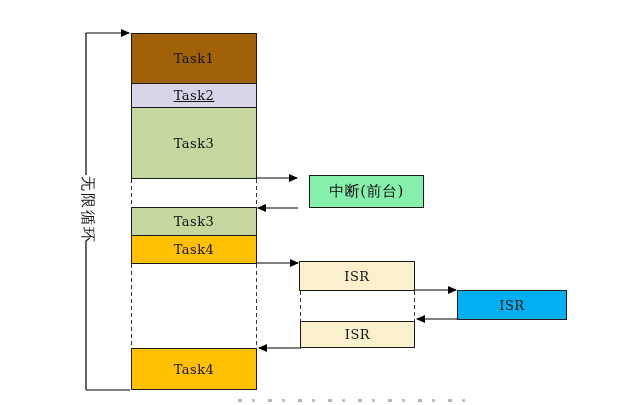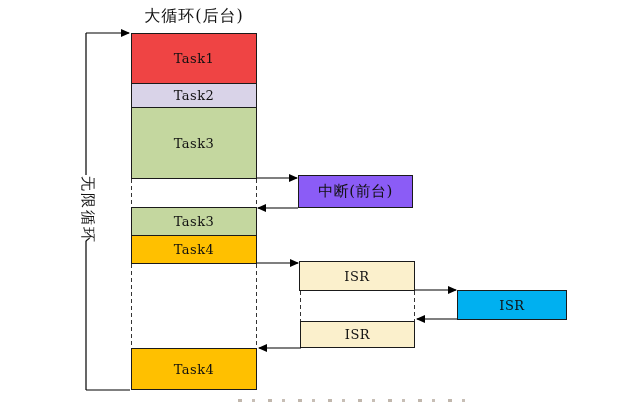--- a/index.html
+++ b/index.html
@@ -27,21 +27,21 @@
   .block{
     position:absolute;
     box-sizing:border-box;
     border:1px solid #1a1a1a;
     display:flex;align-items:center;justify-content:center;
     font-size:13px;color:#111;
     letter-spacing:0.5px;
   }
   
   .task1 {left:131px;top:33px; width:126px;height:51px;}
-  .task2 {left:131px;top:83px; width:126px;height:25px;}
+  .task2 {left:131px;top:83px; width:126px;height:25px;text-decoration:underline;}
   .task3a{left:131px;top:107px;width:126px;height:72px;}
   .task3b{left:131px;top:207px;width:126px;height:29px;}
   .task4a{left:131px;top:235px;width:126px;height:29px;}
   .task4b{left:131px;top:348px;width:126px;height:42px;}
   .interrupt{left:298px;top:175px;width:115px;height:33px;font-size:15px;}
   .isr1{left:299px;top:261px;width:116px;height:30px;}
   .isr2{left:300px;top:321px;width:115px;height:27px;}
   .isr-nested{left:457px;top:290px;width:110px;height:30px;}
   svg.overlay{
     position:absolute;left:0;top:0;width:641px;height:405px;
@@ -53,38 +53,37 @@
       #8d7b68 0 4px, transparent 4px 14px,
       #9a8a7a 14px 17px, transparent 17px 30px);
     opacity:0.55;
   }
 </style>
 </head>
 <body>
 
 <div class="canvas">
 
-  <div class="lbl title">大循环(后台)</div>
 
   <div class="lbl vlabel">无限循环</div>
 
 
-  <div class="block task1" style="background-color: #ef4444;">Task1</div>
+  <div class="block task1" style="background-color: #a16207;">Task1</div>
 
   <div class="block task2" style="background-color: rgb(217, 211, 232);">Task2</div>
 
   <div class="block task3a" style="background-color: rgb(196, 215, 159);">Task3</div>
 
   <div class="block task3b" style="background-color: rgb(196, 215, 159);">Task3</div>
 
   <div class="block task4a" style="background-color: rgb(255, 192, 0);">Task4</div>
 
   <div class="block task4b" style="background-color: rgb(255, 192, 0);">Task4</div>
 
-  <div class="block interrupt" style="background-color: #8b5cf6;">中断(前台)</div>
+  <div class="block interrupt" style="background-color: #86efac; margin-left: 11px;">中断(前台)</div>
 
   <div class="block isr1" style="background-color: rgb(251, 240, 204);">ISR</div>
 
   <div class="block isr2" style="background-color: rgb(251, 240, 204);">ISR</div>
 
   <div class="block isr-nested" style="background-color: rgb(0, 176, 240);">ISR</div>
 
   <svg class="overlay" viewBox="0 0 641 405" xmlns="http://www.w3.org/2000/svg">
     <defs>
       <marker id="arr" markerWidth="9" markerHeight="8" refX="8" refY="4" orient="auto" markerUnits="userSpaceOnUse">

